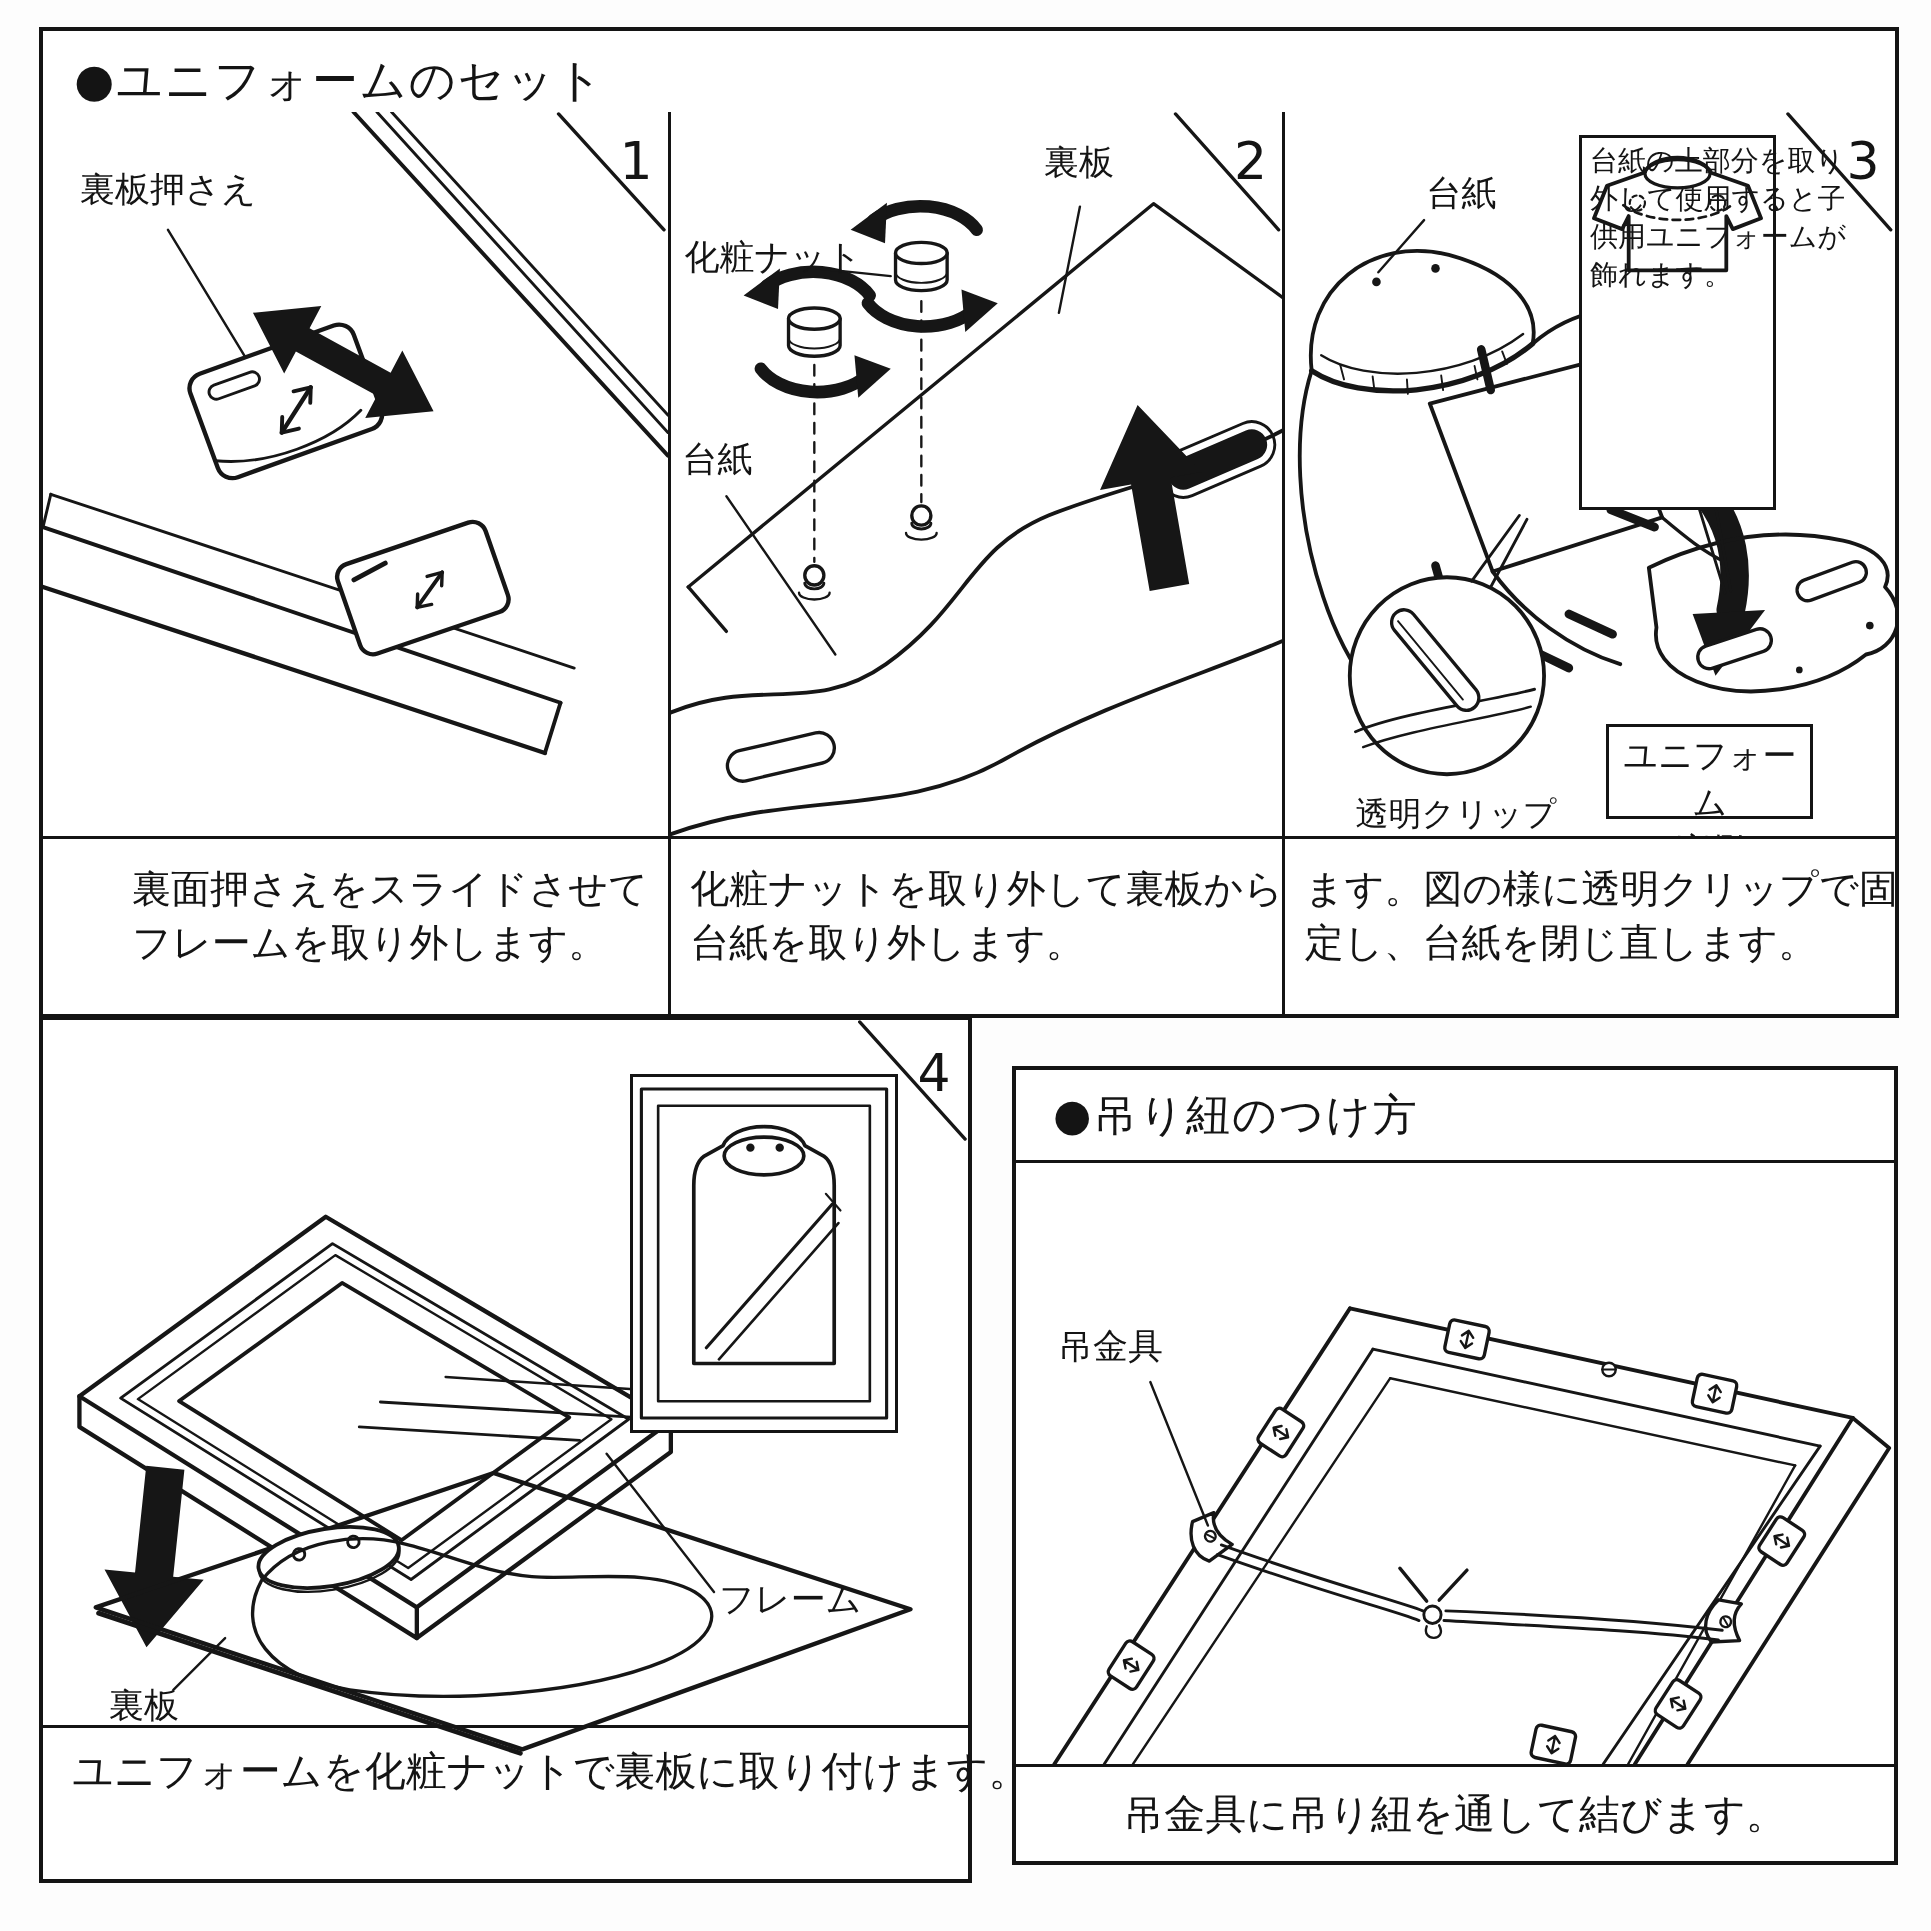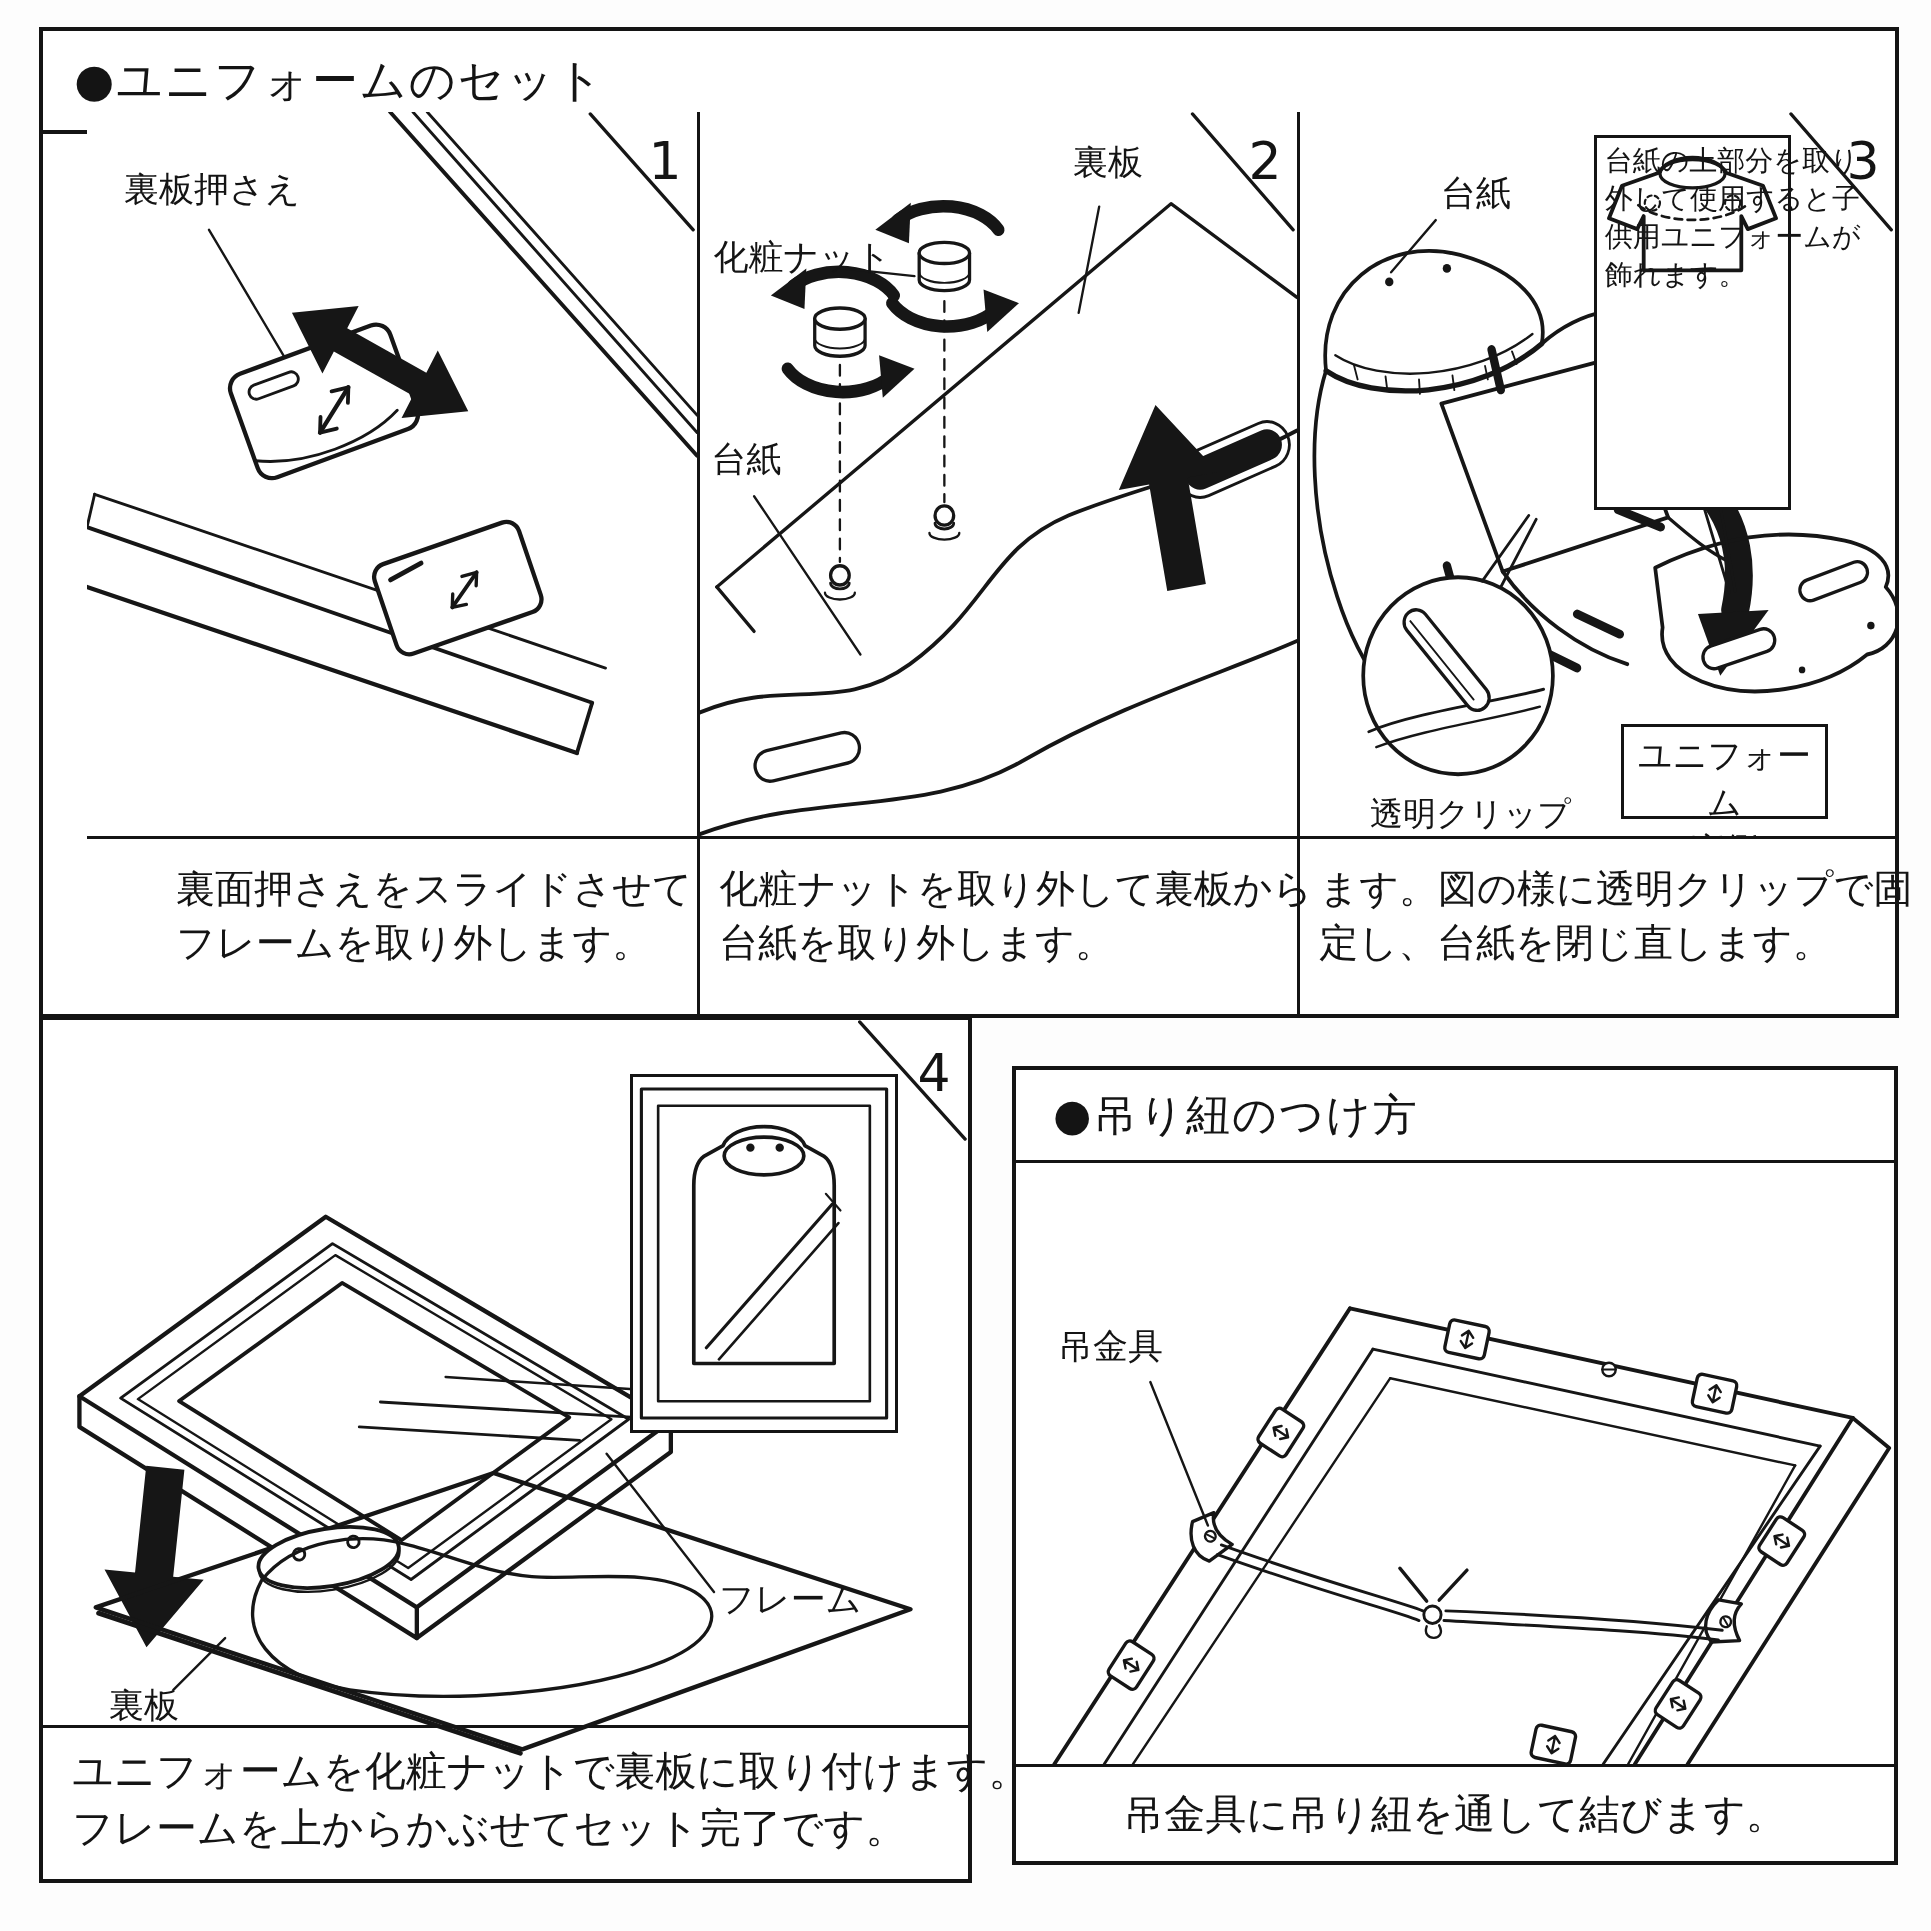--- a/index.html
+++ b/index.html
@@ -42,21 +42,21 @@
 <body>
 
 <div class="page">
 
   <div class="box" style="left:39px;top:27px;width:1860px;height:991px;">
     <div class="title-bar">
       <span>●ユニフォームのセット</span>
     </div>
     <div class="panels-row">
 
-      <div class="panel" style="flex:652;margin-left:44px;">
+      <div class="panel" style="flex:652;">
         <div class="draw">
           <svg class="art" viewBox="0 0 640 750" preserveAspectRatio="none">
             <path d="M 318 0 L 640 356" stroke-width="4"></path>
             <path d="M 342 0 L 640 332" stroke-width="3"></path>
             <path d="M 357 0 L 640 314" stroke-width="3"></path>
             <path d="M 8 396 L 544 576" stroke-width="3"></path>
             <path d="M 0 430 L 530 612" stroke-width="4"></path>
             <path d="M 0 492 L 514 664" stroke-width="4.5"></path>
             <path d="M 530 612 L 514 664" stroke-width="4"></path>
             <path d="M 8 396 L 0 430" stroke-width="3"></path>
@@ -266,21 +266,20 @@
           <path d="M 82 266 L 196 136" stroke-width="2.5"></path>
           <path d="M 184 108 L 198 124" stroke-width="2"></path>
         </svg>
       </div>
       <span class="plabel" style="left:676px;top:556px;">フレーム</span>
       <span class="plabel" style="left:66px;top:662px;">裏板</span>
       <span class="pnum" style="right:17.4px;top:23px;">4</span>
     </div>
     <div class="cap" style="position:absolute;left:0;right:0;bottom:6px;height:148px;font-size:41px;padding:15.4px 7.7px 0 29px;">
       <span class="cline">ユニフォームを化粧ナットで裏板に取り付けます。</span>
-      <span class="cline">フレームを上からかぶせてセット完了です。</span>
     </div>
   </div>
 
   <div class="box" style="left:1012px;top:1066px;width:886px;height:799px;">
     <div class="hang-header">
       <span>●吊り紐のつけ方</span>
     </div>
     <div class="hang-draw">
       <svg class="art" viewBox="0 0 915 620" preserveAspectRatio="none">
         <path d="M 348 150 L 872 263" stroke-width="4"></path>

